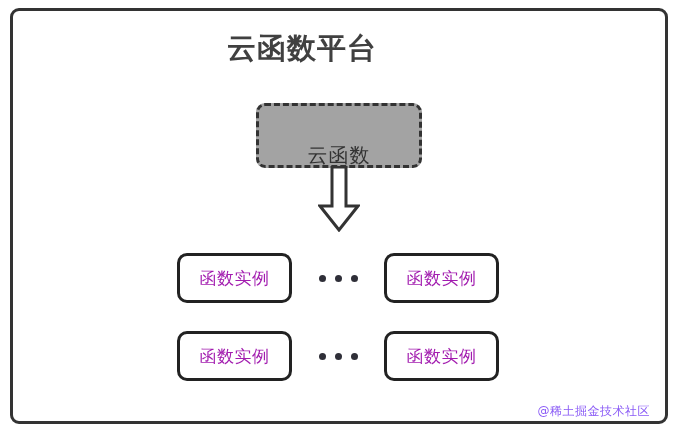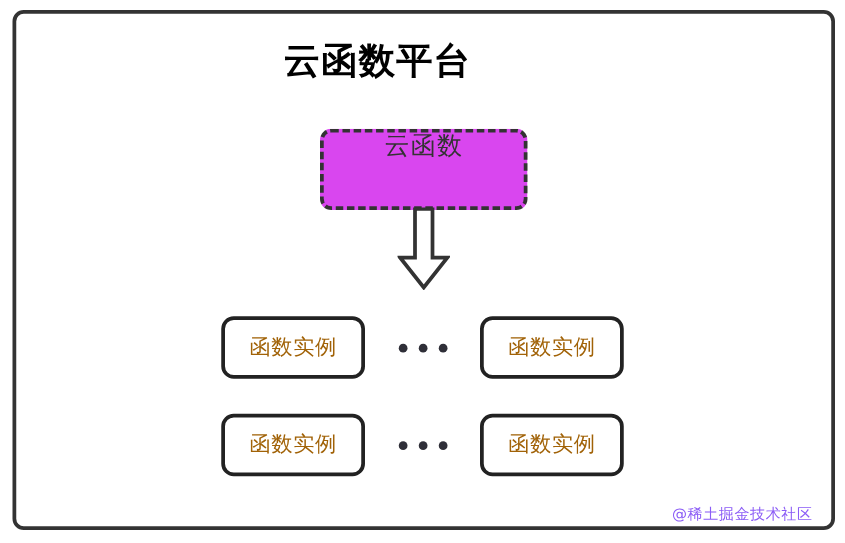--- a/index.html
+++ b/index.html
@@ -37,39 +37,39 @@
 
   
   .platform-title {
     position: absolute;
     left: 0;
     top: 28px;
     width: 604px;
     text-align: center;
     font-size: 29px;
     font-weight: bold;
-    color: #000000;
+    color: #404040;
     letter-spacing: 1px;
     line-height: 40px;
     white-space: nowrap;
   }
 
   
   .function-box {
     position: absolute;
     left: 256px;
     top: 103px;
     width: 166px;
     height: 65px;
     box-sizing: border-box;
     border: 3px dashed #333333;
     border-radius: 9px;
-    background: #d946ef;
+    background: #a3a3a3;
     display: flex;
-    align-items: flex-start;
+    align-items: flex-end;
     justify-content: center;
   }
   .function-box-label {
     font-size: 20px;
     color: #333333;
     letter-spacing: 1px;
     line-height: 1;
     white-space: nowrap;
   }
 
@@ -101,21 +101,21 @@
     box-sizing: border-box;
     border: 3px solid #222222;
     border-radius: 10px;
     background: #ffffff;
     display: flex;
     align-items: center;
     justify-content: center;
   }
   .instance-label {
     font-size: 17px;
-    color: #a16207;
+    color: #a21caf;
     letter-spacing: 0.5px;
     line-height: 1;
     white-space: nowrap;
   }
 
   .ellipsis {
     width: 92px;
     height: 50px;
     display: flex;
     align-items: center;

